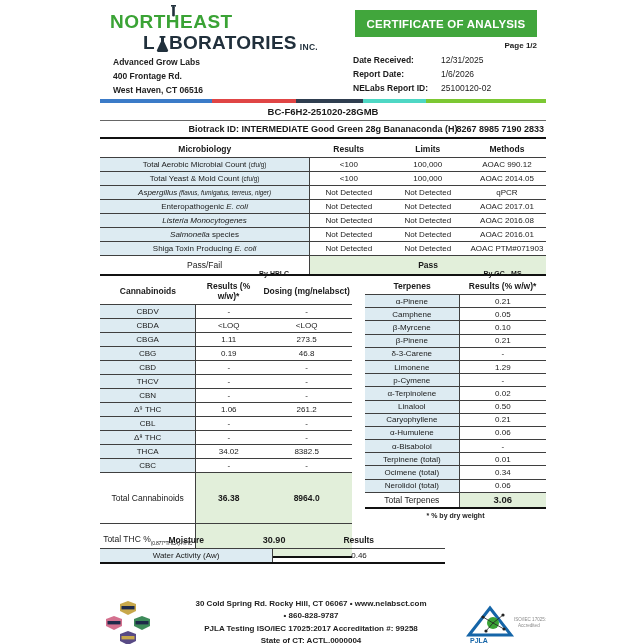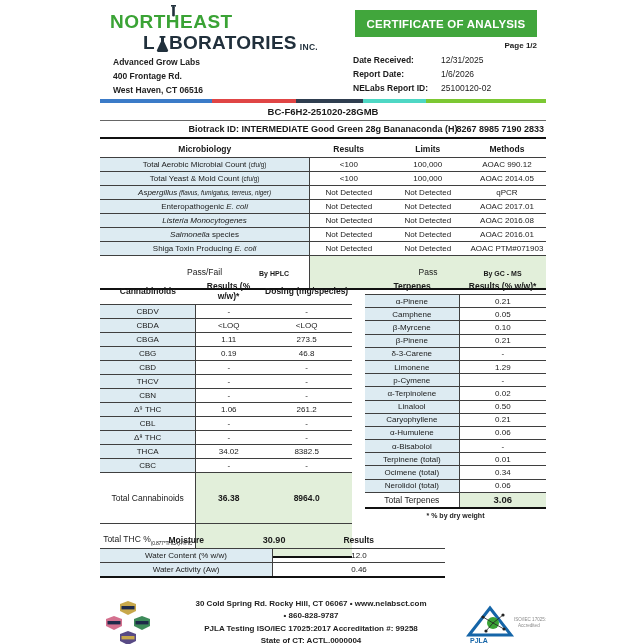--- a/index.html
+++ b/index.html
@@ -32,21 +32,21 @@
   .biotrack-num{position:absolute;right:2px;top:2.5px;font-weight:600;}
 
   
   table{border-collapse:collapse;table-layout:fixed;width:100%;border-bottom:2.5px solid #111;}
   thead th{font-size:8.5px;font-weight:bold;padding:2px 0 3px;text-align:center;}
   tbody td{font-size:8px;text-align:center;padding:2px 2px;border-top:1px solid #3f3f3f;overflow:hidden;white-space:nowrap;}
   td.name{background:var(--cell-blue);border-right:1px solid #3f3f3f;}
   .sm{font-size:6.3px;}
   .micro-wrap{position:absolute;left:100px;top:142px;width:446px;}
   .pf-name{background:#fff;border-right:1px solid #3f3f3f;font-size:8.5px;padding:0 2px;}
-  .pf-value{background:var(--cell-green);font-weight:normal;font-size:8.5px;padding:11px 2px;}
+  .pf-value{background:var(--cell-green);font-weight:bold;font-size:8.5px;padding:4px 2px;}
 
   .cann-wrap{position:absolute;left:100px;top:270px;width:252px;}
   .terp-wrap{position:absolute;left:365px;top:270px;width:181px;}
   .by-label{font-size:7px;font-weight:bold;text-align:center;margin-bottom:2px;}
   .cann-wrap .by-label{margin-left:96px;width:156px;}
   .terp-wrap .by-label{margin-left:94px;width:87px;}
   .terp-wrap tbody td{padding:1.6px 2px;}
 
   .total-name{background:#fff;border-right:1px solid #3f3f3f;font-size:8.5px;padding:6px 2px;}
   .total-val{background:var(--cell-green);font-weight:bold;font-size:8.5px;padding:20px 2px;}
@@ -204,21 +204,21 @@
     <table>
       <colgroup>
           <col style="width:38%">
           <col style="width:26%">
           <col style="width:36%">
         </colgroup>
       <thead>
         <tr>
           <th>Cannabinoids</th>
           <th>Results (% w/w)*</th>
-          <th>Dosing (mg/species)</th>
+          <th>Dosing (mg/nelabsct)</th>
         </tr>
       </thead>
       <tbody>
           <tr>
             <td class="name"><span>CBDV</span></td>
             <td>-</td>
             <td>-</td>
           </tr>
           <tr>
             <td class="name"><span>CBDA</span></td>
@@ -381,24 +381,20 @@
           <col style="width:50%">
           <col style="width:50%">
         </colgroup>
       <thead>
         <tr>
           <th>Moisture</th>
           <th>Results</th>
         </tr>
       </thead>
       <tbody>
-          <tr>
-            <td class="name"><span>Water Content (% w/w)</span></td>
-            <td>12.0</td>
-          </tr>
           <tr>
             <td class="name"><span>Water Activity (Aw)</span></td>
             <td>0.46</td>
           </tr>
         </tbody>
     </table>
   </div>
 
   <div class="footer">
     <svg class="badge-logo" width="52" height="46" viewBox="0 0 52 46">

